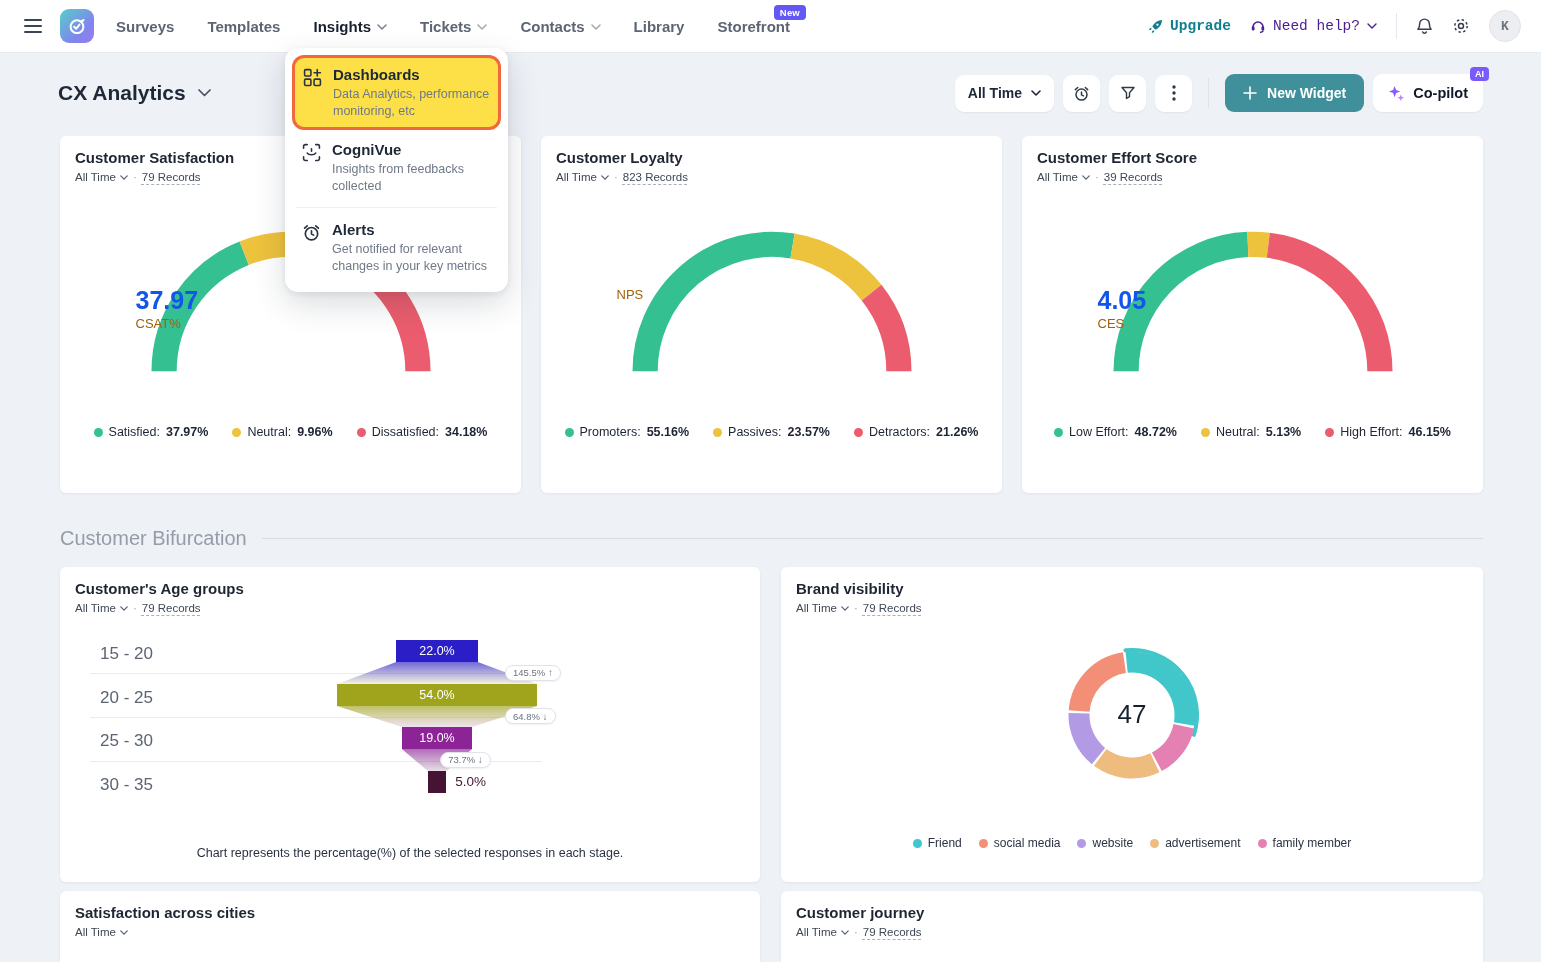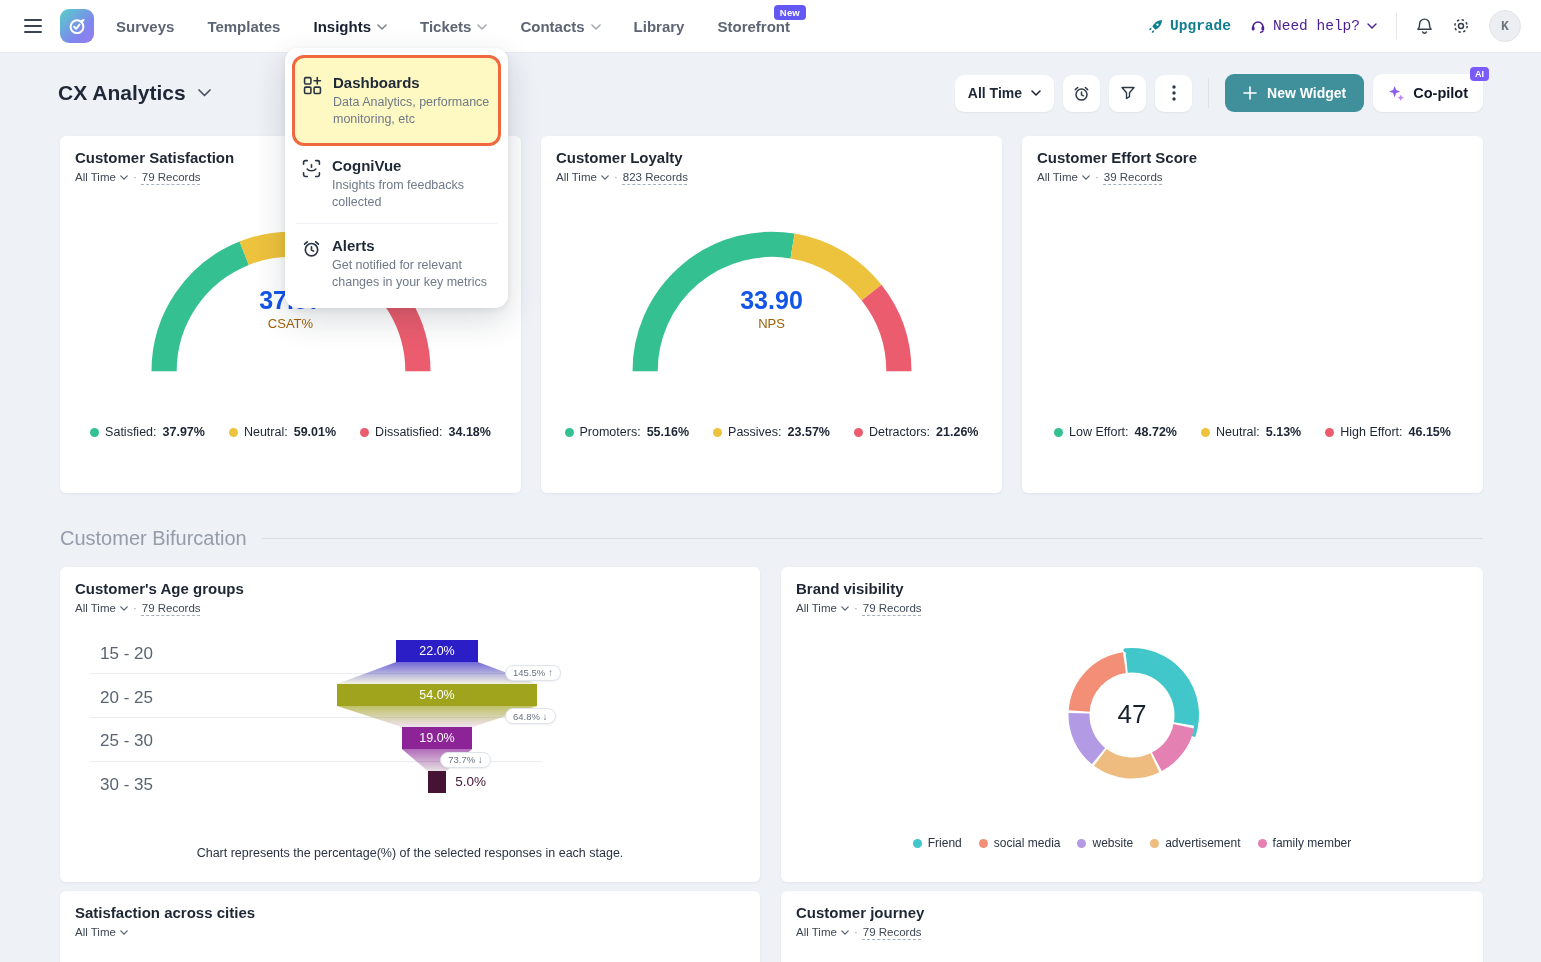--- a/index.html
+++ b/index.html
@@ -48,21 +48,21 @@
   .ai-badge{position:absolute;top:-7px;right:-6px;background:#7a5af8;color:#fff;font-size:9px;font-weight:700;
             padding:2px 5px;border-radius:4px;}
 
   
   .insights-menu{position:absolute;left:285px;top:48px;width:223px;background:#fff;border-radius:13px;padding:7px;
                  box-shadow:0 12px 32px rgba(25,35,55,.16),0 2px 6px rgba(25,35,55,.08);z-index:100;box-sizing:border-box;}
   .menu-item{display:flex;gap:11px;padding:11px 10px;cursor:pointer;align-items:flex-start;}
   .menu-item .menu-icon{color:#2a3342;margin-top:2px;flex:none;}
   .menu-title{display:block;font-size:15px;font-weight:700;color:#1e2836;}
   .menu-desc{display:block;font-size:12.5px;color:#6f7987;line-height:1.32;margin-top:3px;}
-  .menu-item.highlighted{background:#fef9c3;border:3px solid #f2683e;border-radius:12px;padding:16px 8px;}
+  .menu-item.highlighted{background:#fde047;border:3px solid #f2683e;border-radius:12px;padding:8px 8px;}
   .menu-divider{height:1px;background:#edf0f4;margin:2px 4px;}
 
   
   .card{background:#fff;border-radius:6px;position:relative;box-shadow:0 1px 3px rgba(20,30,50,.06);box-sizing:border-box;}
   .card-pad{padding:13px 15px 0;}
   .card-title{font-size:15px;font-weight:700;color:#1f2633;}
   .card-sub{margin-top:5px;display:flex;align-items:center;gap:5px;font-size:11.5px;color:#3e4755;}
   .sub-time{display:flex;align-items:center;gap:4px;cursor:pointer;}
   .sub-sep{color:#9aa3b0;}
   .sub-records{text-decoration:underline dashed #a7b0bd;text-underline-offset:3px;cursor:pointer;}
@@ -74,21 +74,21 @@
   .row2{position:absolute;top:567px;left:60px;right:58px;height:315px;display:flex;gap:21px;}
   .funnel-card{width:700px;flex:none;}
   .donut-card{flex:1;}
   .row3{position:absolute;top:891px;left:60px;right:58px;height:140px;display:flex;gap:21px;}
   .row3 .card:first-child{width:700px;flex:none;}
   .row3 .card:last-child{flex:1;}
 
   
   .gauge-wrap{position:absolute;top:80px;left:50%;transform:translateX(-50%);width:310px;height:170px;}
   .gauge-svg{width:310px;height:169px;}
-  .gauge-center{position:absolute;top:70px;left:0;right:0;text-align:center;}
+  .gauge-center{position:absolute;top:70px;left:0;right:0;text-align:left;}
   .gauge-value{font-size:25px;font-weight:700;color:#1355e9;}
   .gauge-label{font-size:13px;color:#a16207;margin-top:1px;}
   .gauge-legend{position:absolute;bottom:54px;left:0;right:0;display:flex;justify-content:center;gap:24px;
                 font-size:12.5px;color:#1d2534;}
   .legend-item{display:flex;align-items:center;gap:6px;cursor:pointer;white-space:nowrap;}
   .dot{width:9px;height:9px;border-radius:50%;display:inline-block;flex:none;}
 
   
   .funnel-chart{position:absolute;top:60px;left:0;right:0;height:190px;}
   .grid-line{position:absolute;left:30px;width:452px;height:1px;background:#e9ecf1;}
@@ -302,21 +302,21 @@
     </div>
     <div class="gauge-legend">
         <span class="legend-item">
           <span class="dot" style="background:#35c092"></span>
           <span class="ll">Satisfied: </span>
           <b>37.97%</b>
         </span>
         <span class="legend-item">
           <span class="dot" style="background:#edc23c"></span>
           <span class="ll">Neutral: </span>
-          <b>59.01%</b>
+          <b>9.96%</b>
         </span>
         <span class="legend-item">
           <span class="dot" style="background:#eb5d6e"></span>
           <span class="ll">Dissatisfied: </span>
           <b>34.18%</b>
         </span>
       </div>
   </div>
 
   <div class="card gauge-card">
@@ -335,21 +335,20 @@
         <span class="sub-records">823 Records</span>
       </div>
     </div>
     <div class="gauge-wrap">
       <svg class="gauge-svg" viewBox="0 0 320 174">
           <path d="M 29.0 160.0 A 131 131 0 0 1 181.2 30.7" stroke="#35c092" stroke-width="26" fill="none"></path>
           <path d="M 181.2 30.7 A 131 131 0 0 1 262.8 78.9" stroke="#edc23c" stroke-width="26" fill="none"></path>
           <path d="M 262.8 78.9 A 131 131 0 0 1 291.0 160.0" stroke="#eb5d6e" stroke-width="26" fill="none"></path>
         </svg>
       <div class="gauge-center">
-        <div class="gauge-value">33.90</div>
         <div class="gauge-label">NPS</div>
       </div>
     </div>
     <div class="gauge-legend">
         <span class="legend-item">
           <span class="dot" style="background:#35c092"></span>
           <span class="ll">Promoters: </span>
           <b>55.16%</b>
         </span>
         <span class="legend-item">
@@ -372,20 +371,31 @@
         <span class="sub-time">
             <span>All Time</span>
             <span>
               <svg width="8" height="5" viewBox="0 0 10 6" fill="none">
                 <path d="M1 1l4 4 4-4" stroke="#5b6472" stroke-width="1.6" stroke-linecap="round"></path>
               </svg>
             </span>
           </span>
         <span class="sub-sep">·</span>
         <span class="sub-records">39 Records</span>
+      </div>
+    </div>
+    <div class="gauge-wrap">
+      <svg class="gauge-svg" viewBox="0 0 320 174">
+          <path d="M 29.0 160.0 A 131 131 0 0 1 154.7 29.1" stroke="#35c092" stroke-width="26" fill="none"></path>
+          <path d="M 154.7 29.1 A 131 131 0 0 1 175.8 30.0" stroke="#edc23c" stroke-width="26" fill="none"></path>
+          <path d="M 175.8 30.0 A 131 131 0 0 1 291.0 160.0" stroke="#eb5d6e" stroke-width="26" fill="none"></path>
+        </svg>
+      <div class="gauge-center">
+        <div class="gauge-value">4.05</div>
+        <div class="gauge-label">CES</div>
       </div>
     </div>
     <div class="gauge-legend">
         <span class="legend-item">
           <span class="dot" style="background:#35c092"></span>
           <span class="ll">Low Effort: </span>
           <b>48.72%</b>
         </span>
         <span class="legend-item">
           <span class="dot" style="background:#edc23c"></span>

